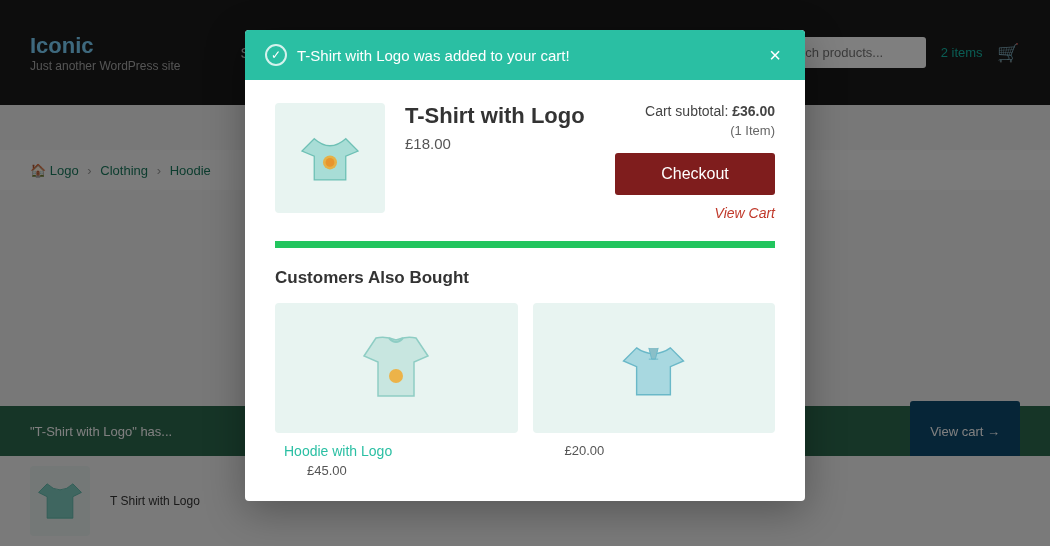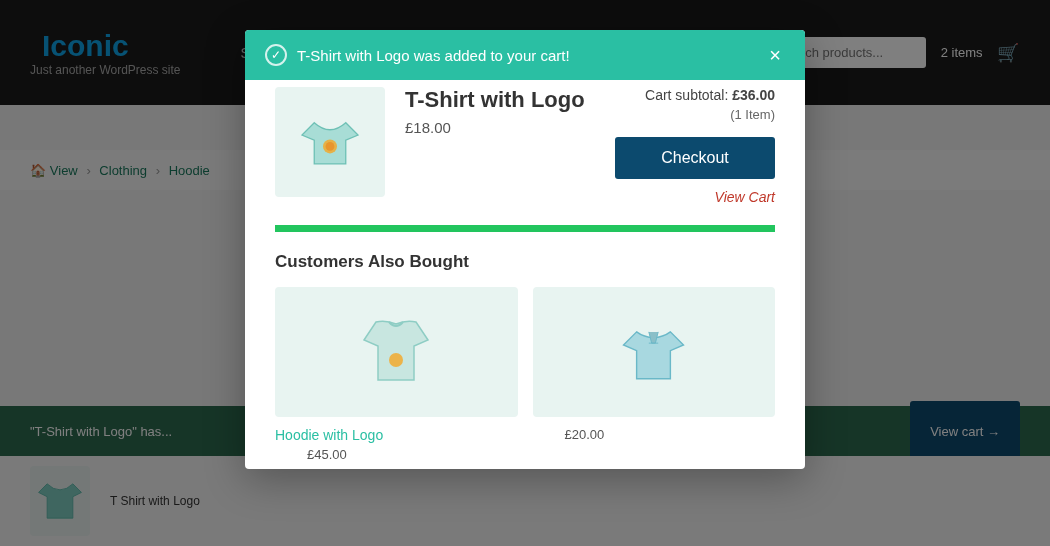--- a/index.html
+++ b/index.html
@@ -11,30 +11,30 @@
       background: #f0f0f0;
     }
 
     
     .site-header {
       position: absolute; top: 0; left: 0; right: 0; height: 105px;
       background: #1a1a1a; display: flex; align-items: center; padding: 0 30px;
       z-index: 1;
     }
     .site-brand { flex: 0 0 auto; }
-    .site-title { color: #0ea5e9; font-size: 30px; font-weight: 700; margin-left: 12px; }
+    .site-title { color: #7dd3fc; font-size: 22px; font-weight: 700; }
     .site-tagline { color: #aaa; font-size: 12px; }
     .site-nav { display: flex; gap: 30px; margin-left: 60px; flex: 1; }
     .site-nav a { color: #ccc; text-decoration: none; font-size: 14px; }
     .header-right { display: flex; align-items: center; gap: 15px; }
     .search-box {
       background: #fff; border: none; border-radius: 3px;
       padding: 8px 12px; font-size: 13px; width: 160px; color: #999;
     }
-    .cart-info { color: #ffffff; font-size: 13px; }
+    .cart-info { color: #14b8a6; font-size: 13px; }
     .cart-icon { color: #ccc; font-size: 18px; }
 
     
     .breadcrumb-bar {
       position: absolute; top: 150px; left: 0; right: 0; height: 40px;
       background: #f7f7f7; display: flex; align-items: center; padding: 0 30px;
       z-index: 1;
     }
     .breadcrumb { font-size: 13px; color: #666; }
     .breadcrumb a { color: #1a7a5e; text-decoration: none; }
@@ -87,57 +87,57 @@
       border-radius: 50%; display: flex; align-items: center; justify-content: center;
       font-size: 12px; flex-shrink: 0;
     }
     .modal-notification-text { font-size: 15px; font-weight: 500; }
     .modal-close {
       background: none; border: none; color: #fff; font-size: 20px;
       cursor: pointer; line-height: 1; padding: 0 4px;
     }
 
     
-    .modal-body { padding: 7px 30px; }
+    .modal-body { padding: 23px 30px; }
 
     
     .product-summary { display: flex; gap: 20px; align-items: flex-start; margin-bottom: 20px; }
     .product-image-box {
       width: 110px; height: 110px; background: #e8f4f1; border-radius: 4px;
       display: flex; align-items: center; justify-content: center; flex-shrink: 0;
     }
     .product-info { flex: 1; }
     .product-name-modal { font-size: 22px; font-weight: 600; color: #333; margin-bottom: 6px; }
     .product-price-modal { font-size: 15px; color: #555; }
 
     
     .cart-summary { text-align: right; min-width: 160px; }
     .subtotal-label { font-size: 14px; color: #444; margin-bottom: 4px; }
     .subtotal-amount { font-weight: 700; }
     .item-count { font-size: 13px; color: #666; margin-bottom: 15px; }
     .checkout-btn {
-      display: block; width: 100%; background: #0c4a6e; color: #fff;
+      display: block; width: 100%; background: #7f1d1d; color: #fff;
       border: none; padding: 12px; font-size: 16px; font-weight: 500;
       cursor: pointer; border-radius: 3px; margin-bottom: 10px;
     }
     .view-cart-link {
       display: block; text-align: right; color: #c0392b; font-size: 14px;
       text-decoration: none; cursor: pointer; font-style: italic;
     }
 
     
     .also-bought { border-top: 7px solid #22c55e; padding-top: 20px; }
     .also-bought-title { font-size: 17px; font-weight: 600; color: #333; margin-bottom: 15px; }
     .also-bought-grid { display: flex; gap: 15px; }
     .also-bought-item { flex: 1; }
     .also-bought-img {
       width: 100%; height: 130px; background: #e8f4f1; border-radius: 4px;
       display: flex; align-items: center; justify-content: center; margin-bottom: 10px;
     }
-    .also-bought-name { font-size: 14px; color: #2abfa3; margin-bottom: 4px; cursor: pointer; }
+    .also-bought-name { font-size: 14px; color: #2abfa3; margin-bottom: 4px; cursor: pointer; margin-left: 9px; }
     .also-bought-price { font-size: 13px; color: #555; margin-left: 32px; }
 
     
     .tshirt-svg { width: 70px; height: 70px; }
     .hoodie-svg { width: 80px; height: 80px; }
     .polo-svg { width: 75px; height: 75px; }
     .sunglasses-svg { width: 80px; height: 50px; }
   </style>
 </head>
 <body>
@@ -156,21 +156,21 @@
   </nav>
   <div class="header-right">
     <input class="search-box" type="text" placeholder="Search products..." style="">
     <span class="cart-info">2 items</span>
     <span class="cart-icon">🛒</span>
   </div>
 </div>
 
 <div class="breadcrumb-bar">
   <div class="breadcrumb">
-    🏠 <a href="#">View</a>
+    🏠 <a href="#">Logo</a>
     <span>›</span>
     <a href="#">Clothing</a>
     <span>›</span>
     <a href="#">Hoodie</a>
   </div>
 </div>
 
 <div class="cart-notification-bar">
   <span class="notification-text">"T-Shirt with Logo" has...</span>
   <button class="view-cart-btn">View cart →</button>

